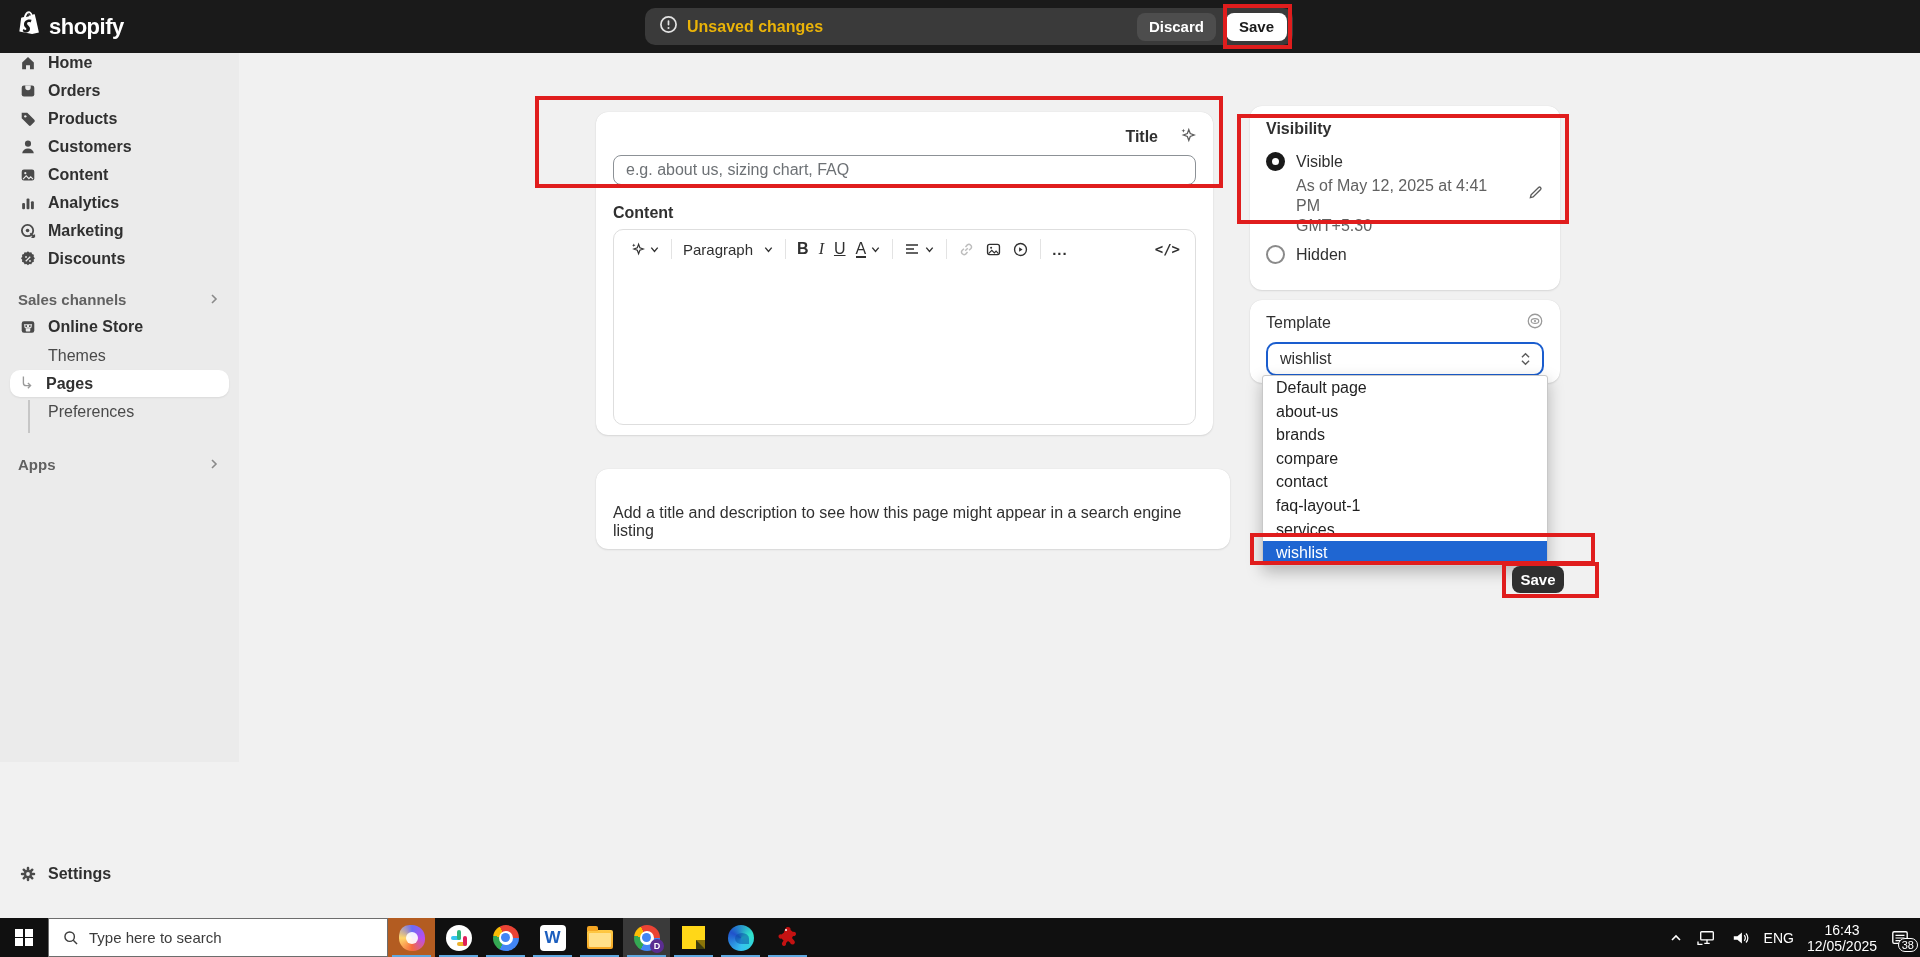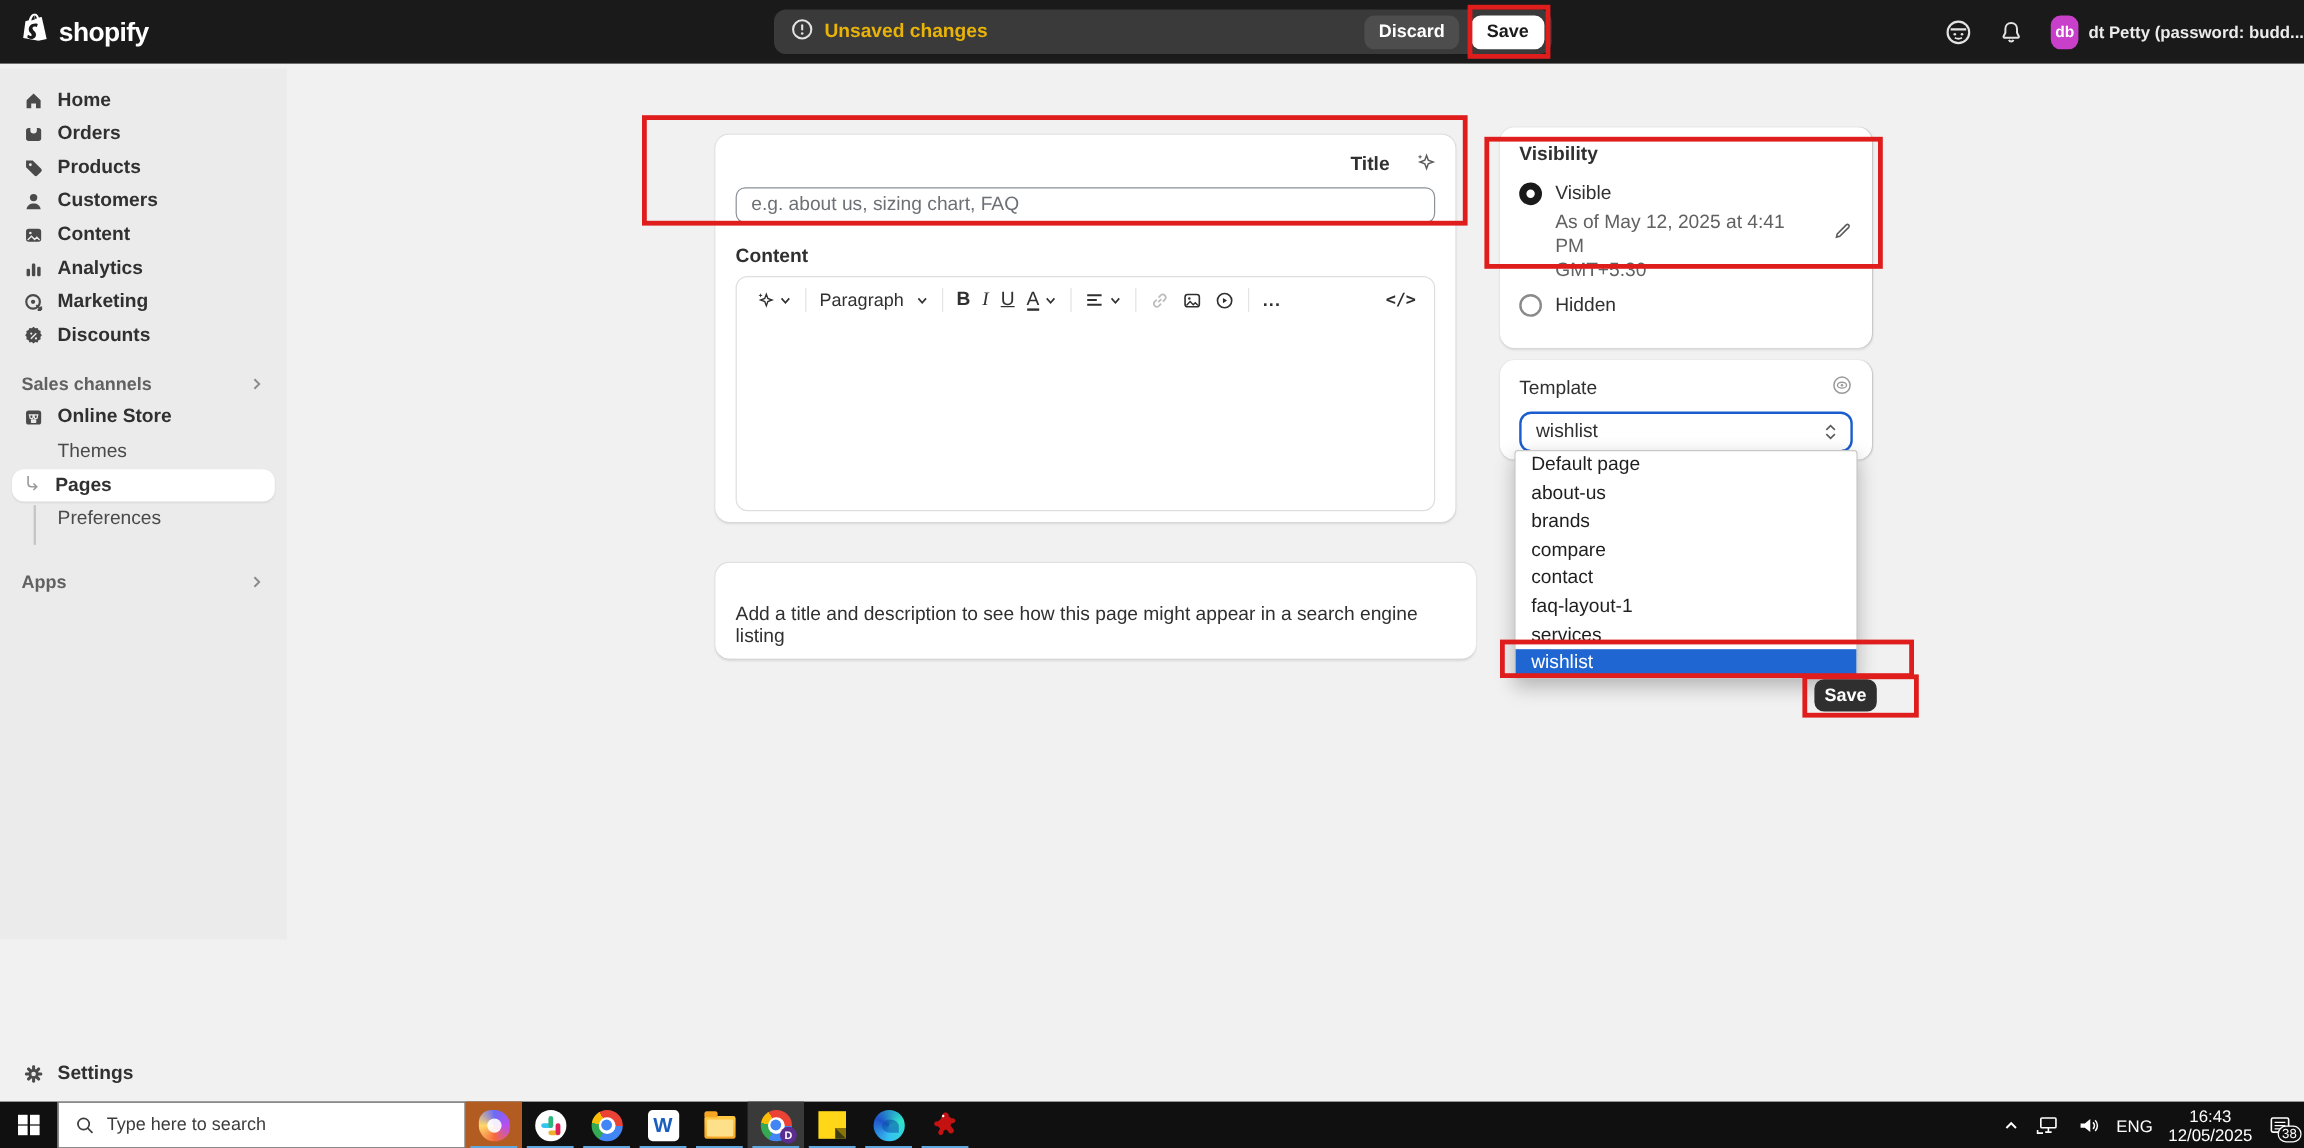--- a/index.html
+++ b/index.html
@@ -24,21 +24,21 @@
   .top-right { position:absolute; right:0; top:0; height:53px; display:flex; align-items:center; gap:14px; }
   .icon-btn { width:30px; height:30px; display:flex; align-items:center; justify-content:center;
               border-radius:8px; cursor:pointer; }
   .user-chip { display:flex; align-items:center; gap:8px; height:36px; padding-left:4px;
                max-width:215px; overflow:hidden; }
   .avatar { width:28px; height:28px; border-radius:8px; background:#c83fc9; color:#fff;
             font-size:13px; font-weight:700; display:flex; align-items:center; justify-content:center; }
   .user-name { color:#ececec; font-size:14px; font-weight:600; white-space:nowrap; }
 
   
-  .sidebar { position:absolute; left:0; top:57px; width:239px; height:726px; background:#ebebeb; z-index:10; }
+  .sidebar { position:absolute; left:0; top:36px; width:239px; height:726px; background:#ebebeb; z-index:10; }
   .nav-item { display:flex; align-items:center; gap:10px; height:28px; margin:0 10px; padding:0 8px;
               border-radius:10px; color:#303030; font-size:16px; font-weight:600; cursor:pointer; }
   .nav-item .nicon { width:20px; height:20px; display:flex; align-items:center; justify-content:center; }
   .nav-head { display:flex; align-items:center; height:28px; margin:0 10px; padding:0 8px;
               color:#616161; font-size:15px; font-weight:600; cursor:pointer; }
   .nav-head svg { margin-left:auto; }
   .sub-item { display:flex; align-items:center; gap:10px; height:27px; margin:1px 10px; padding:0 8px 0 38px;
               border-radius:10px; color:#4a4a4a; font-size:16px; font-weight:500; cursor:pointer; }
   .sub-item.active { background:#ffffff; color:#303030; font-weight:700; padding-left:8px;
                      box-shadow:0 1px 2px rgba(0,0,0,.08); }
@@ -158,41 +158,20 @@
           <circle cx="10" cy="10" r="8" fill="none" stroke="#e3e3e3" stroke-width="1.8"></circle>
           <rect x="9.1" y="5.5" width="1.8" height="5.5" rx="0.9" fill="#e3e3e3"></rect>
           <circle cx="10" cy="13.7" r="1.1" fill="#e3e3e3"></circle>
         </svg>
     </span>
     <span class="msg">Unsaved changes</span>
     <button class="btn-discard">Discard</button>
     <button class="btn-save-top">Save</button>
   </div>
 
-  <div class="top-right">
-    <div class="icon-btn">
-      <svg width="24" height="24" viewBox="0 0 24 24">
-          <circle cx="12" cy="12" r="9" fill="none" stroke="#e3e3e3" stroke-width="1.8"></circle>
-          <path d="M5.5 9.5 h13" stroke="#e3e3e3" stroke-width="1.8"></path>
-          <circle cx="9" cy="13.5" r="1.1" fill="#e3e3e3"></circle>
-          <circle cx="15" cy="13.5" r="1.1" fill="#e3e3e3"></circle>
-          <path d="M9 16.5 q3 1.6 6 0" stroke="#e3e3e3" stroke-width="1.5" fill="none"></path>
-        </svg>
-    </div>
-    <div class="icon-btn">
-      <svg width="22" height="22" viewBox="0 0 24 24">
-          <path d="M12 3.5c-3.2 0-5.3 2.3-5.3 5.4v3.4l-1.6 3.2c-.3.6.1 1.3.8 1.3h12.2c.7 0 1.1-.7.8-1.3l-1.6-3.2V8.9c0-3.1-2.1-5.4-5.3-5.4z" fill="none" stroke="#e3e3e3" stroke-width="1.8"></path>
-          <path d="M10 18.8a2.1 2.1 0 0 0 4 0" fill="none" stroke="#e3e3e3" stroke-width="1.8"></path>
-        </svg>
-    </div>
-    <div class="user-chip">
-      <span class="avatar">db</span>
-      <span class="user-name">dt Petty (password: budd...</span>
-    </div>
-  </div>
 </header>
 
 <nav class="sidebar">
   <div style="height:13px"></div>
   <div class="nav-item">
     <span class="nicon">
         <svg width="18" height="18" viewBox="0 0 20 20">
           <path d="M3.5 9.5 10 3.2l6.5 6.3V17h-4.3v-4.4H7.8V17H3.5z" fill="#4a4a4a"></path>
         </svg>
       </span>

